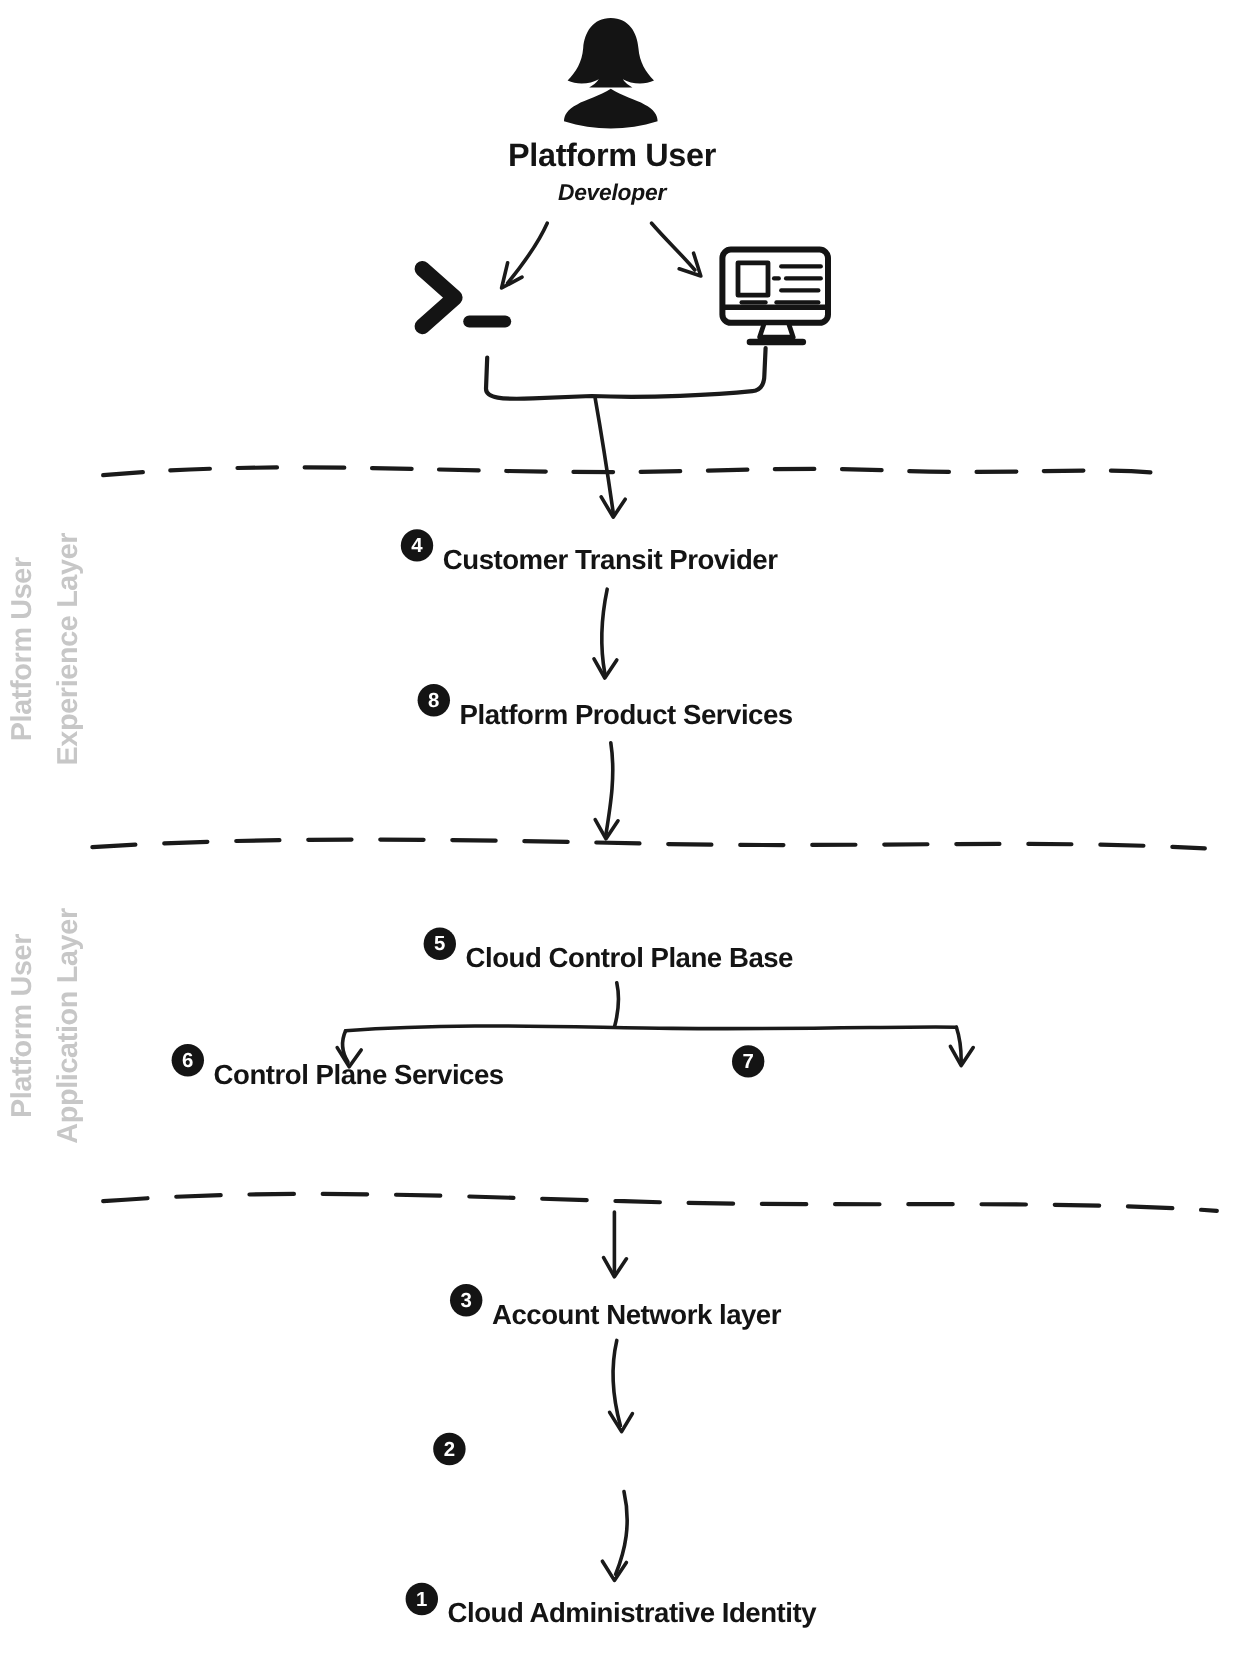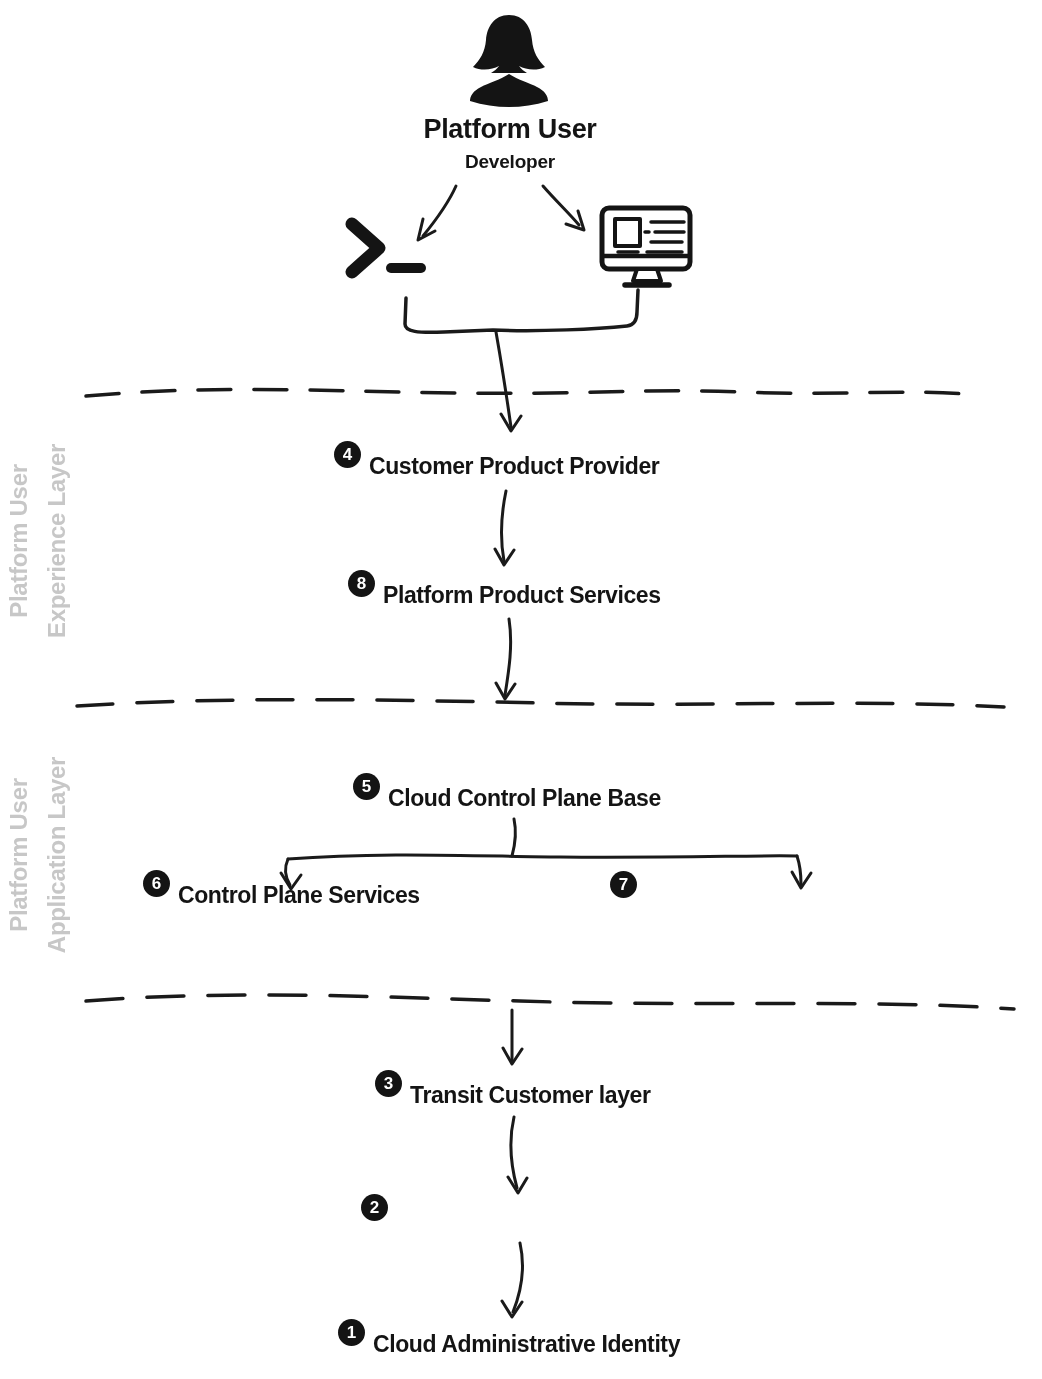--- a/index.html
+++ b/index.html
@@ -10,21 +10,21 @@
   }
   .abs{position:absolute;}
   svg.overlay{position:absolute;left:0;top:0;width:1042px;height:1379px;}
 
   .actor-title{
     left:360px;top:114px;width:300px;text-align:center;
     font-size:27px;font-weight:700;letter-spacing:-0.3px;
   }
   .actor-subtitle{
     left:360px;top:151px;width:300px;text-align:center;
-    font-size:19px;font-weight:600;letter-spacing:-0.2px;
+    font-size:19px;font-weight:600;letter-spacing:-0.2px;font-style:italic;
   }
 
   .node{display:flex;align-items:flex-start;gap:8px;position:absolute;white-space:nowrap;}
   .badge{
     width:27px;height:27px;border-radius:50%;background:#141414;color:#ffffff;
     font-size:17px;font-weight:700;display:flex;align-items:center;justify-content:center;
     flex:0 0 auto;
   }
   .node-label{
     font-size:23px;font-weight:600;letter-spacing:-0.4px;margin-top:12px;
@@ -139,40 +139,40 @@
   <span style="display:block">Platform User</span>
   <span style="display:block">Experience Layer</span>
 </div>
 <div class="layer-label" id="layer2">
   <span style="display:block">Platform User</span>
   <span style="display:block">Application Layer</span>
 </div>
 
 <div class="node" id="n4">
   <span class="badge">4</span>
-  <span class="node-label">Customer Product Provider</span>
+  <span class="node-label">Customer Transit Provider</span>
 </div>
 <div class="node" id="n8">
   <span class="badge">8</span>
   <span class="node-label">Platform Product Services</span>
 </div>
 <div class="node" id="n5">
   <span class="badge">5</span>
   <span class="node-label">Cloud Control Plane Base</span>
 </div>
 <div class="node" id="n6">
   <span class="badge">6</span>
   <span class="node-label">Control Plane Services</span>
 </div>
 <div class="node" id="n7">
   <span class="badge">7</span>
 </div>
 <div class="node" id="n3">
   <span class="badge">3</span>
-  <span class="node-label">Transit Customer layer</span>
+  <span class="node-label">Account Network layer</span>
 </div>
 <div class="node" id="n2">
   <span class="badge">2</span>
 </div>
 <div class="node" id="n1">
   <span class="badge">1</span>
   <span class="node-label">Cloud Administrative Identity</span>
 </div>
 
 </body></html>

